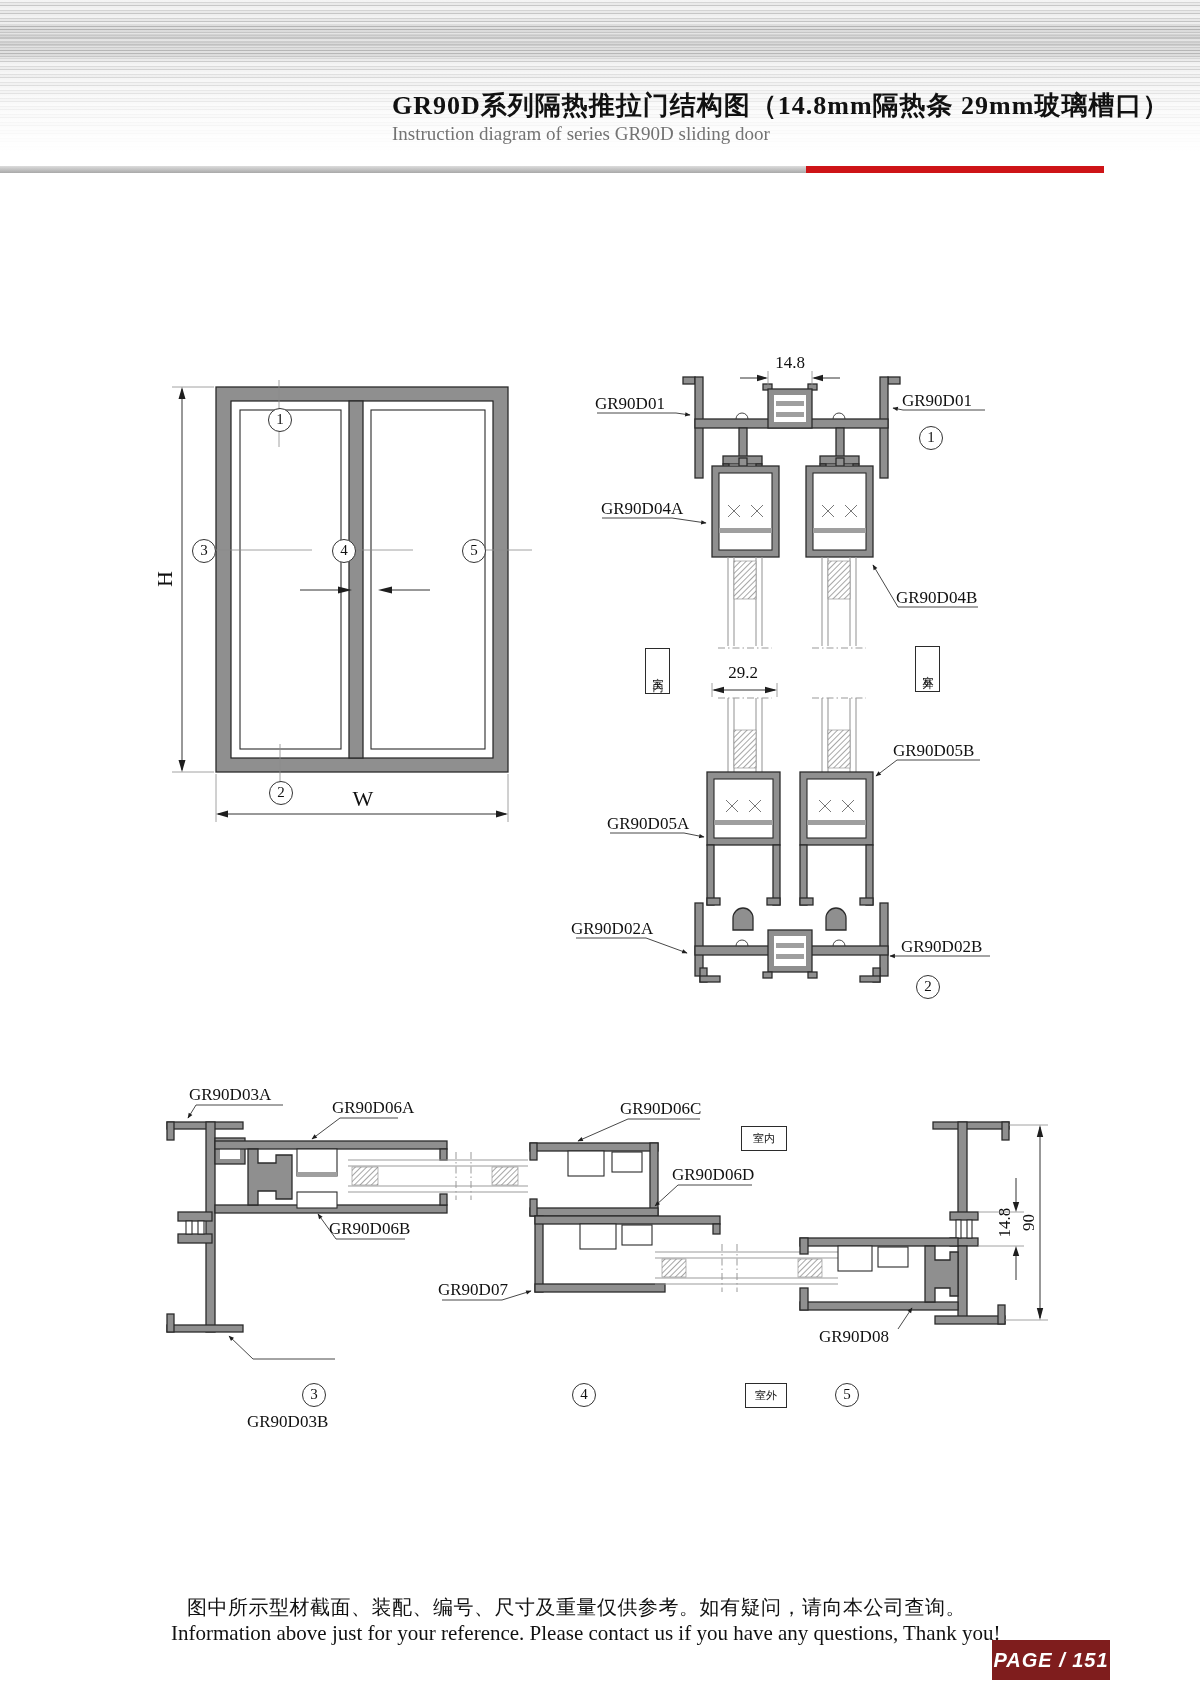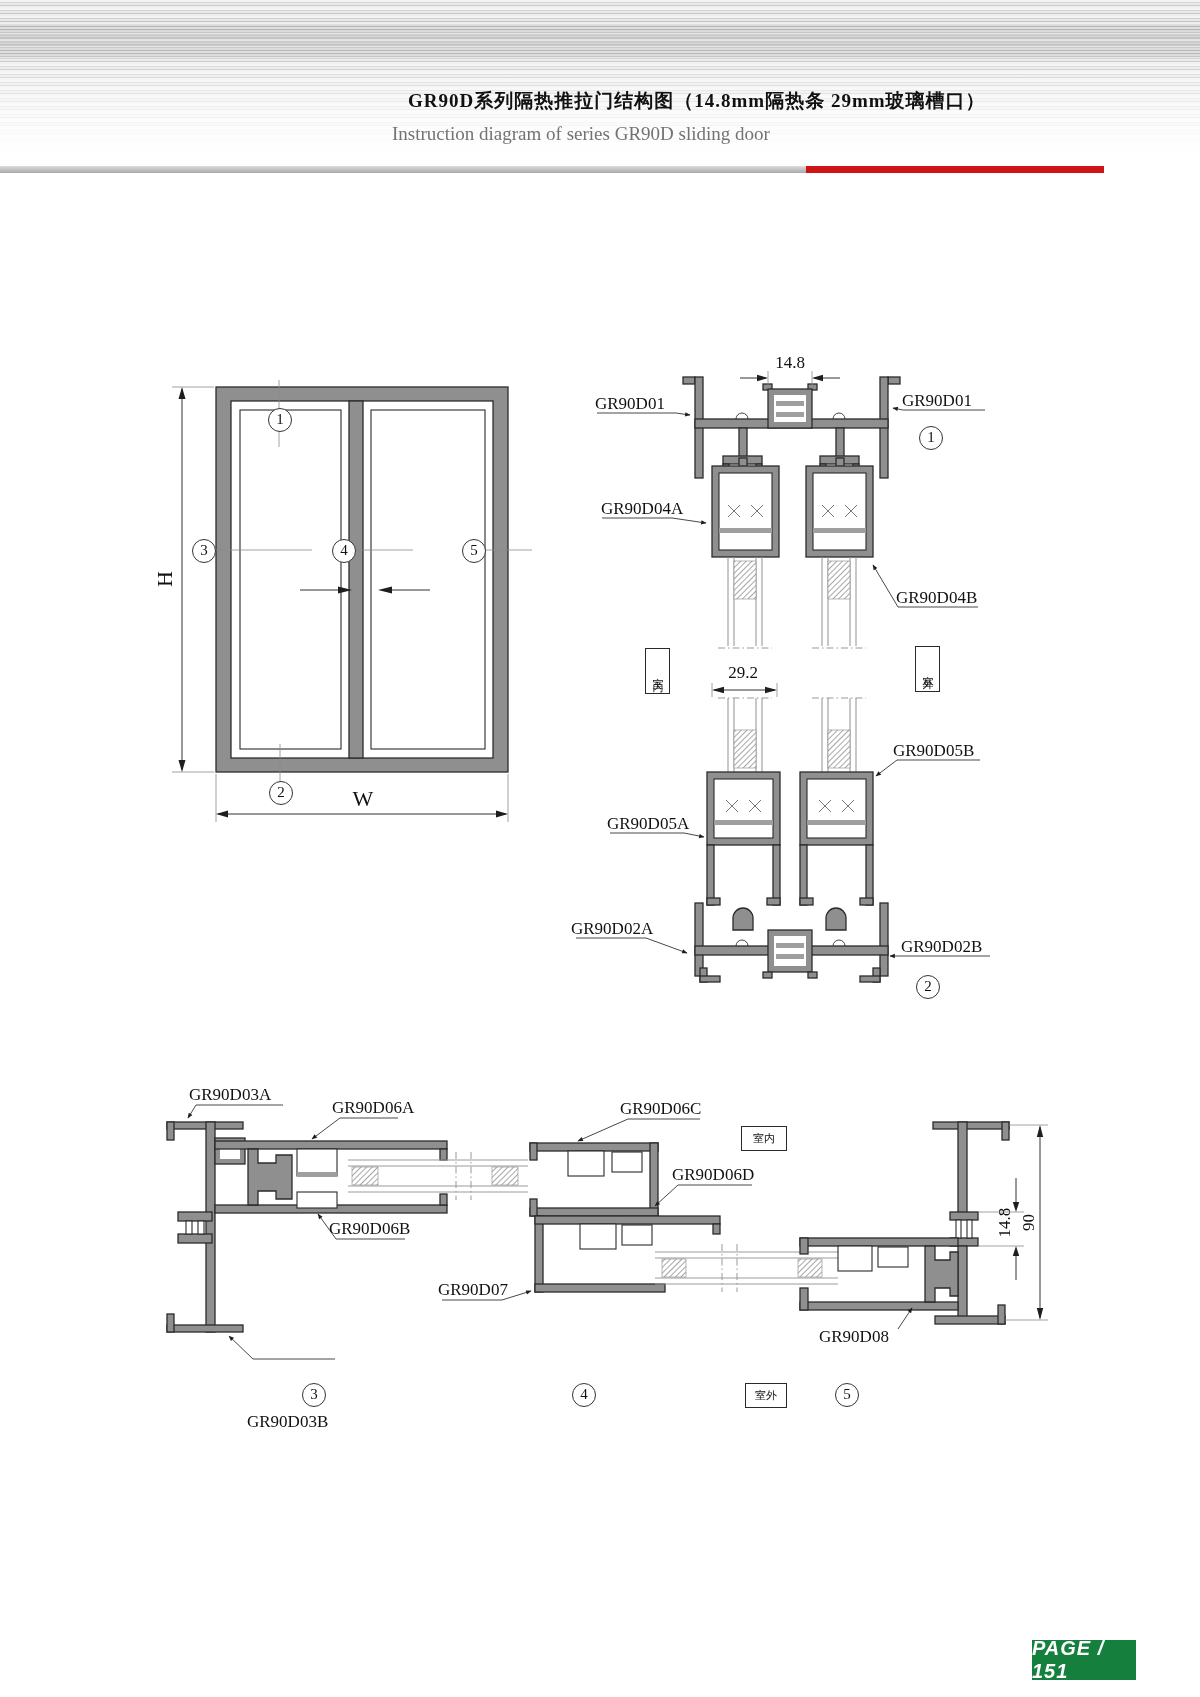--- a/index.html
+++ b/index.html
@@ -8,21 +8,21 @@
 
   
   .stripes{position:absolute;left:0;top:0;width:1200px;height:152px;
     background:
       linear-gradient(180deg, rgba(255,255,255,.2) 0, rgba(255,255,255,0) 40px,
                       rgba(255,255,255,.78) 112px, #fff 152px),
       repeating-linear-gradient(180deg,#f1f1f1 0 2px,#cdcdcd 2px 3px,#e6e6e6 3px 5px,
                       #bdbdbd 5px 6px,#ededed 6px 8px);}
   .stripes-dark{position:absolute;left:0;top:24px;width:1200px;height:34px;opacity:.5;
     background:repeating-linear-gradient(180deg,#c9c9c9 0 2px,#9a9a9a 2px 3px,#d8d8d8 3px 5px,#a8a8a8 5px 6px);}
-  .title-zh{position:absolute;left:408px;top:88px;font-size:19px;font-weight:700;
+  .title-zh{position:absolute;left:392px;top:88px;font-size:26px;font-weight:700;
     letter-spacing:1px;white-space:nowrap}
   .title-en{position:absolute;left:392px;top:123px;font-size:19px;color:#737373;white-space:nowrap}
   .divider{position:absolute;left:0;top:166px;width:1104px;height:7px;
     background:linear-gradient(180deg,#dcdcdc,#a9a9a9)}
   .divider-red{position:absolute;left:806px;top:166px;width:298px;height:7px;background:#ce1417}
 
   
   svg{position:absolute;left:0;top:0}
   .lb{position:absolute;font-size:17px;line-height:1.1;white-space:nowrap}
   .dm{position:absolute;font-size:17px;line-height:1;text-align:center}
@@ -32,21 +32,21 @@
       background:#fff;font-size:15px;line-height:20px;text-align:center}
   .cjk{position:absolute;border:1.4px solid #2b2b2b;background:#fff;display:flex;
        align-items:center;justify-content:center;font-family:"Liberation Sans",sans-serif;
        font-size:11px;line-height:17px}
   .cjk.v{writing-mode:vertical-rl;letter-spacing:3px;padding-top:2px}
 
   
   .foot-zh{position:absolute;left:187px;top:1594px;font-family:"Liberation Sans",sans-serif;
     font-size:20px;letter-spacing:.5px;white-space:nowrap}
   .foot-en{position:absolute;left:171px;top:1621px;font-size:21px;white-space:nowrap}
-  .badge{position:absolute;left:1032px;top:1640px;width:104px;height:40px;background:#15803d;
+  .badge{position:absolute;left:992px;top:1640px;width:118px;height:40px;background:#7f1d1d;
     color:#fff;display:flex;align-items:center;justify-content:center;
     font:italic 700 20px "Liberation Sans",sans-serif;letter-spacing:1px}
 
   
   .m{fill:#8f8f8f;stroke:#2b2b2b;stroke-width:1.3}
   .w{fill:#fff;stroke:#2b2b2b;stroke-width:1.1}
   .f{fill:#9f9f9f;stroke:none}
   .gl{stroke:#9b9b9b;stroke-width:1.1}
   .brk{stroke:#999;stroke-width:1;stroke-dasharray:7 3 1.5 3;fill:none}
   .thin{stroke:#8a8a8a;stroke-width:.8}
@@ -380,15 +380,17 @@
   <div class="lb" style="left:438px;top:1281px">GR90D07</div>
   <div class="lb" style="left:819px;top:1328px">GR90D08</div>
   <div class="cjk" style="left:741px;top:1126px;width:44px;height:23px">室内</div>
   <div class="cjk" style="left:745px;top:1383px;width:40px;height:23px">室外</div>
   <div class="dm rot" style="left:982px;top:1214px;width:44px">14.8</div>
   <div class="dm rot" style="left:1010px;top:1214px;width:36px">90</div>
   <div class="bl" style="left:302px;top:1383px">3</div>
   <div class="bl" style="left:572px;top:1383px">4</div>
   <div class="bl" style="left:835px;top:1383px">5</div>
 
+  <div class="foot-zh">图中所示型材截面、装配、编号、尺寸及重量仅供参考。如有疑问，请向本公司查询。</div>
+  <div class="foot-en">Information above just for your reference. Please contact us if you have any questions, Thank you!</div>
   <div class="badge">PAGE / 151</div>
 
 </div>
 
 </body></html>

